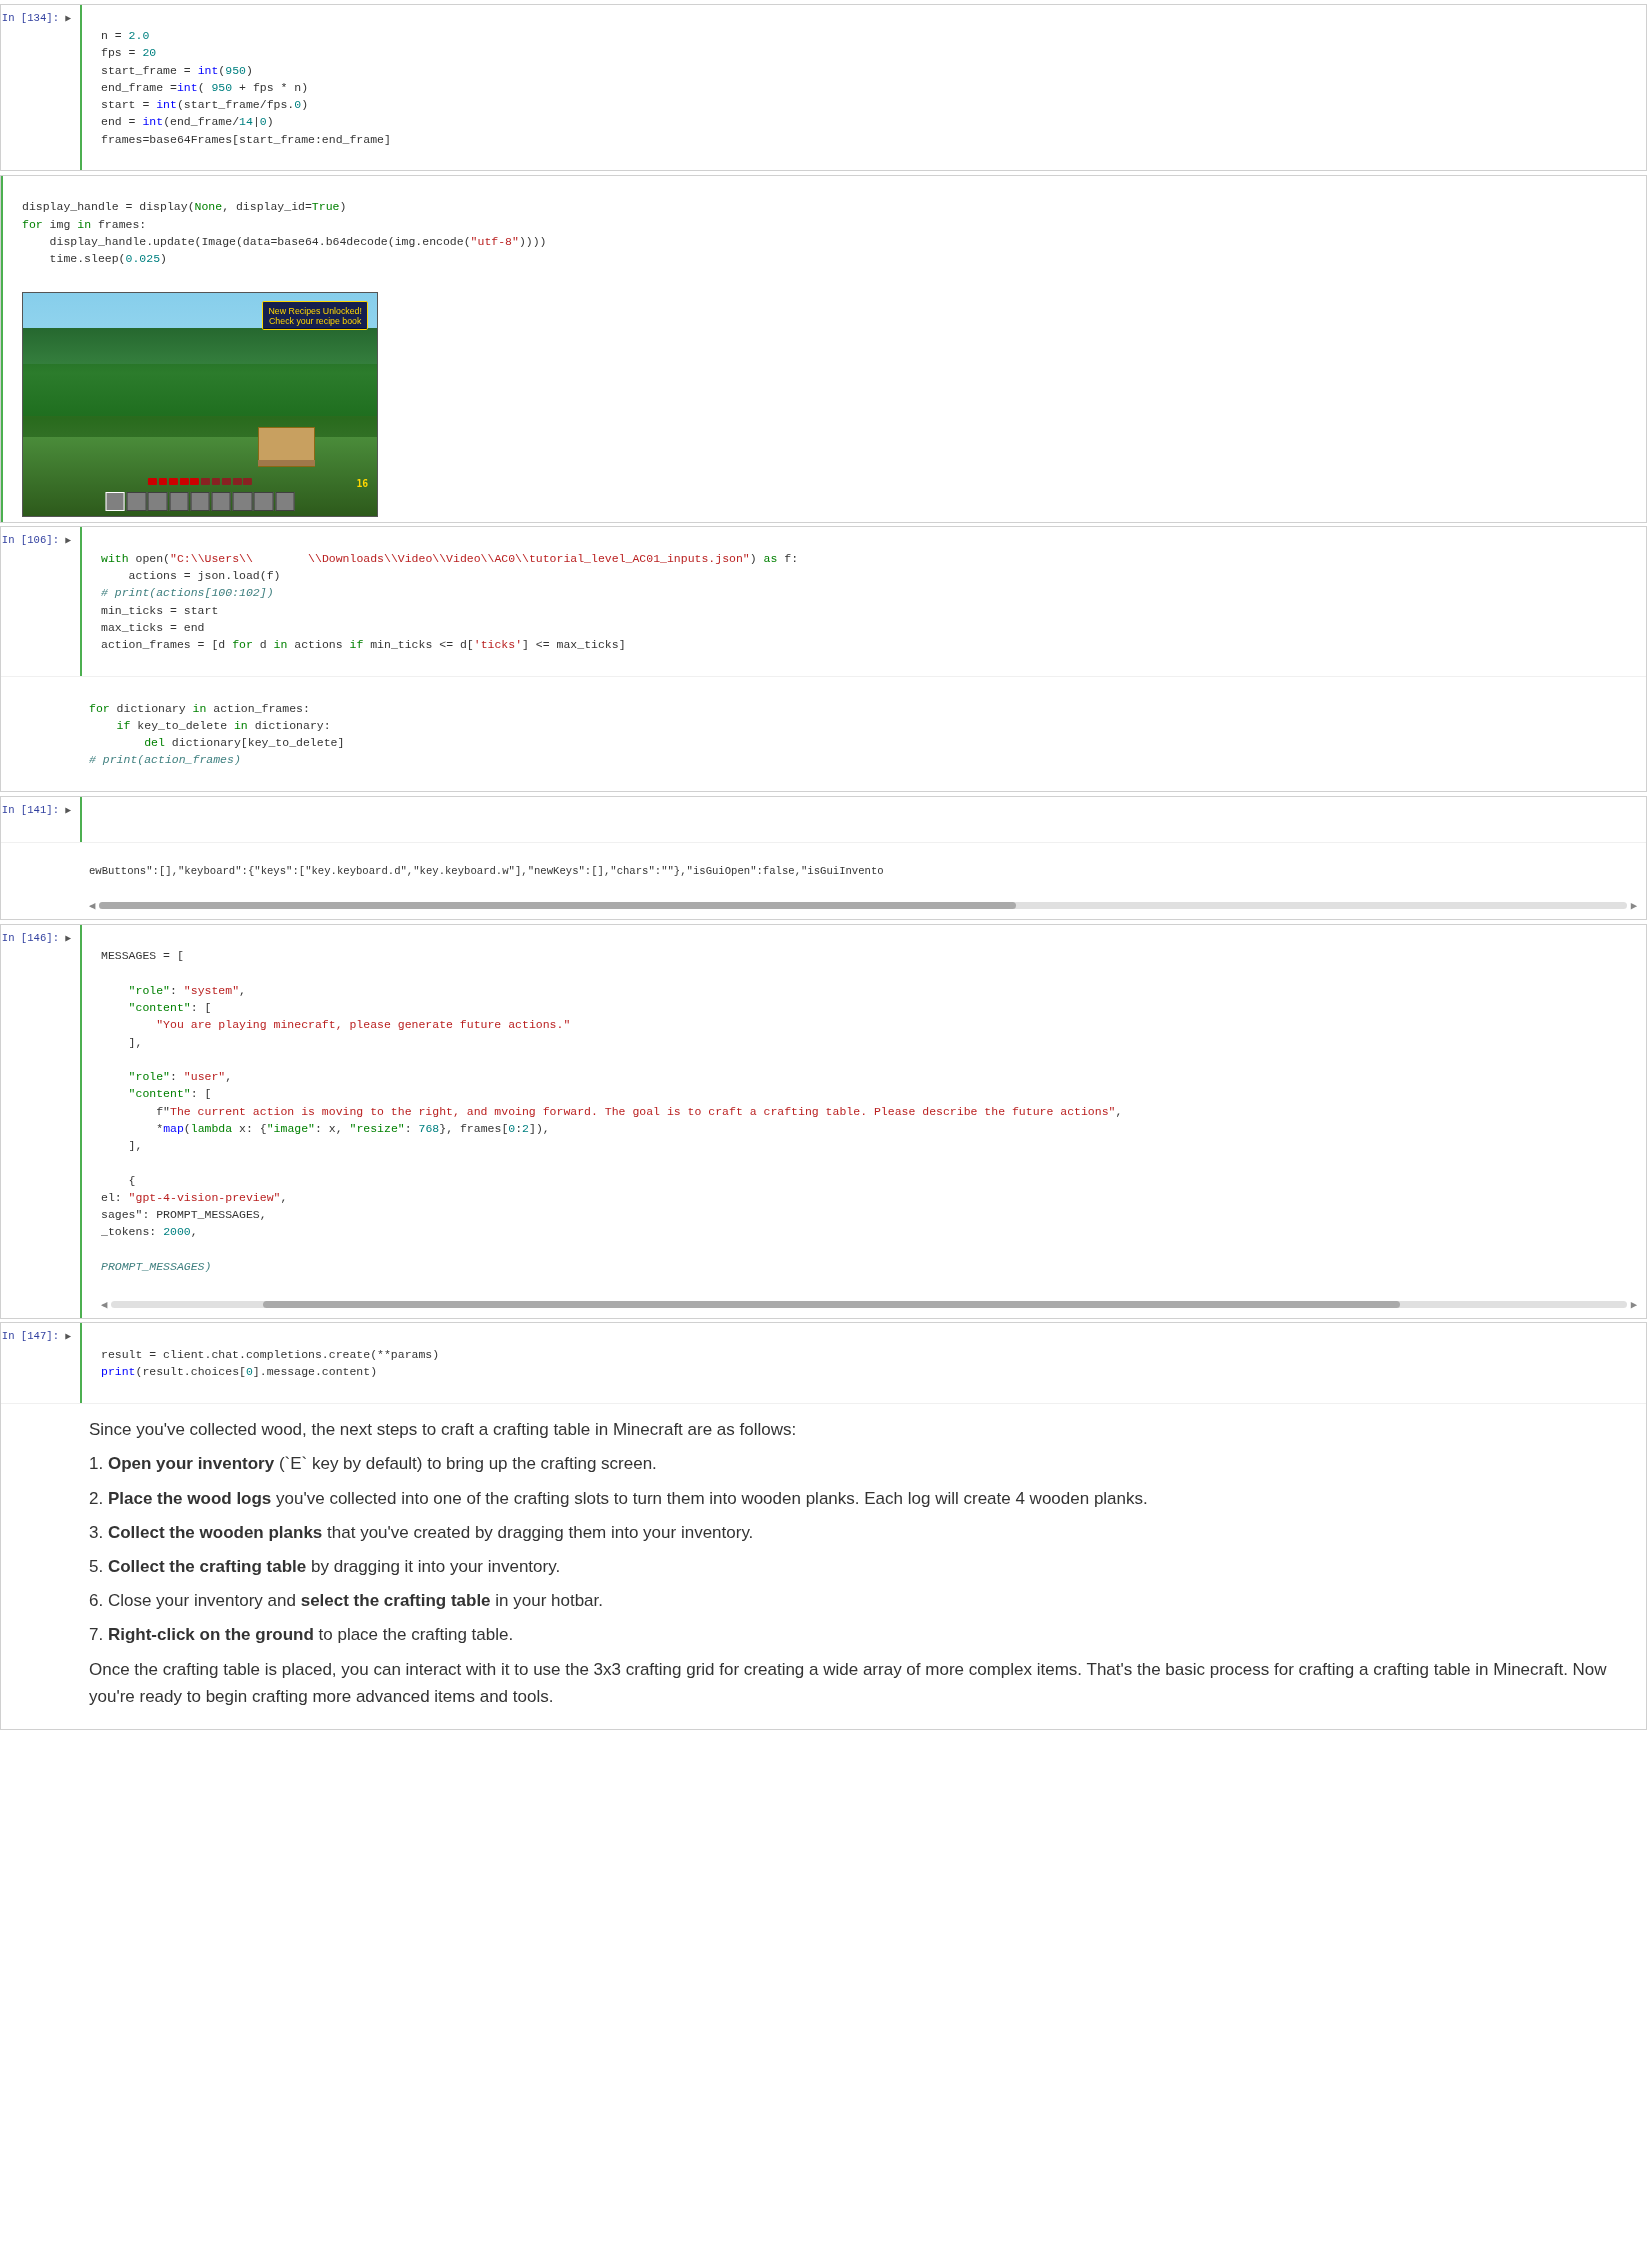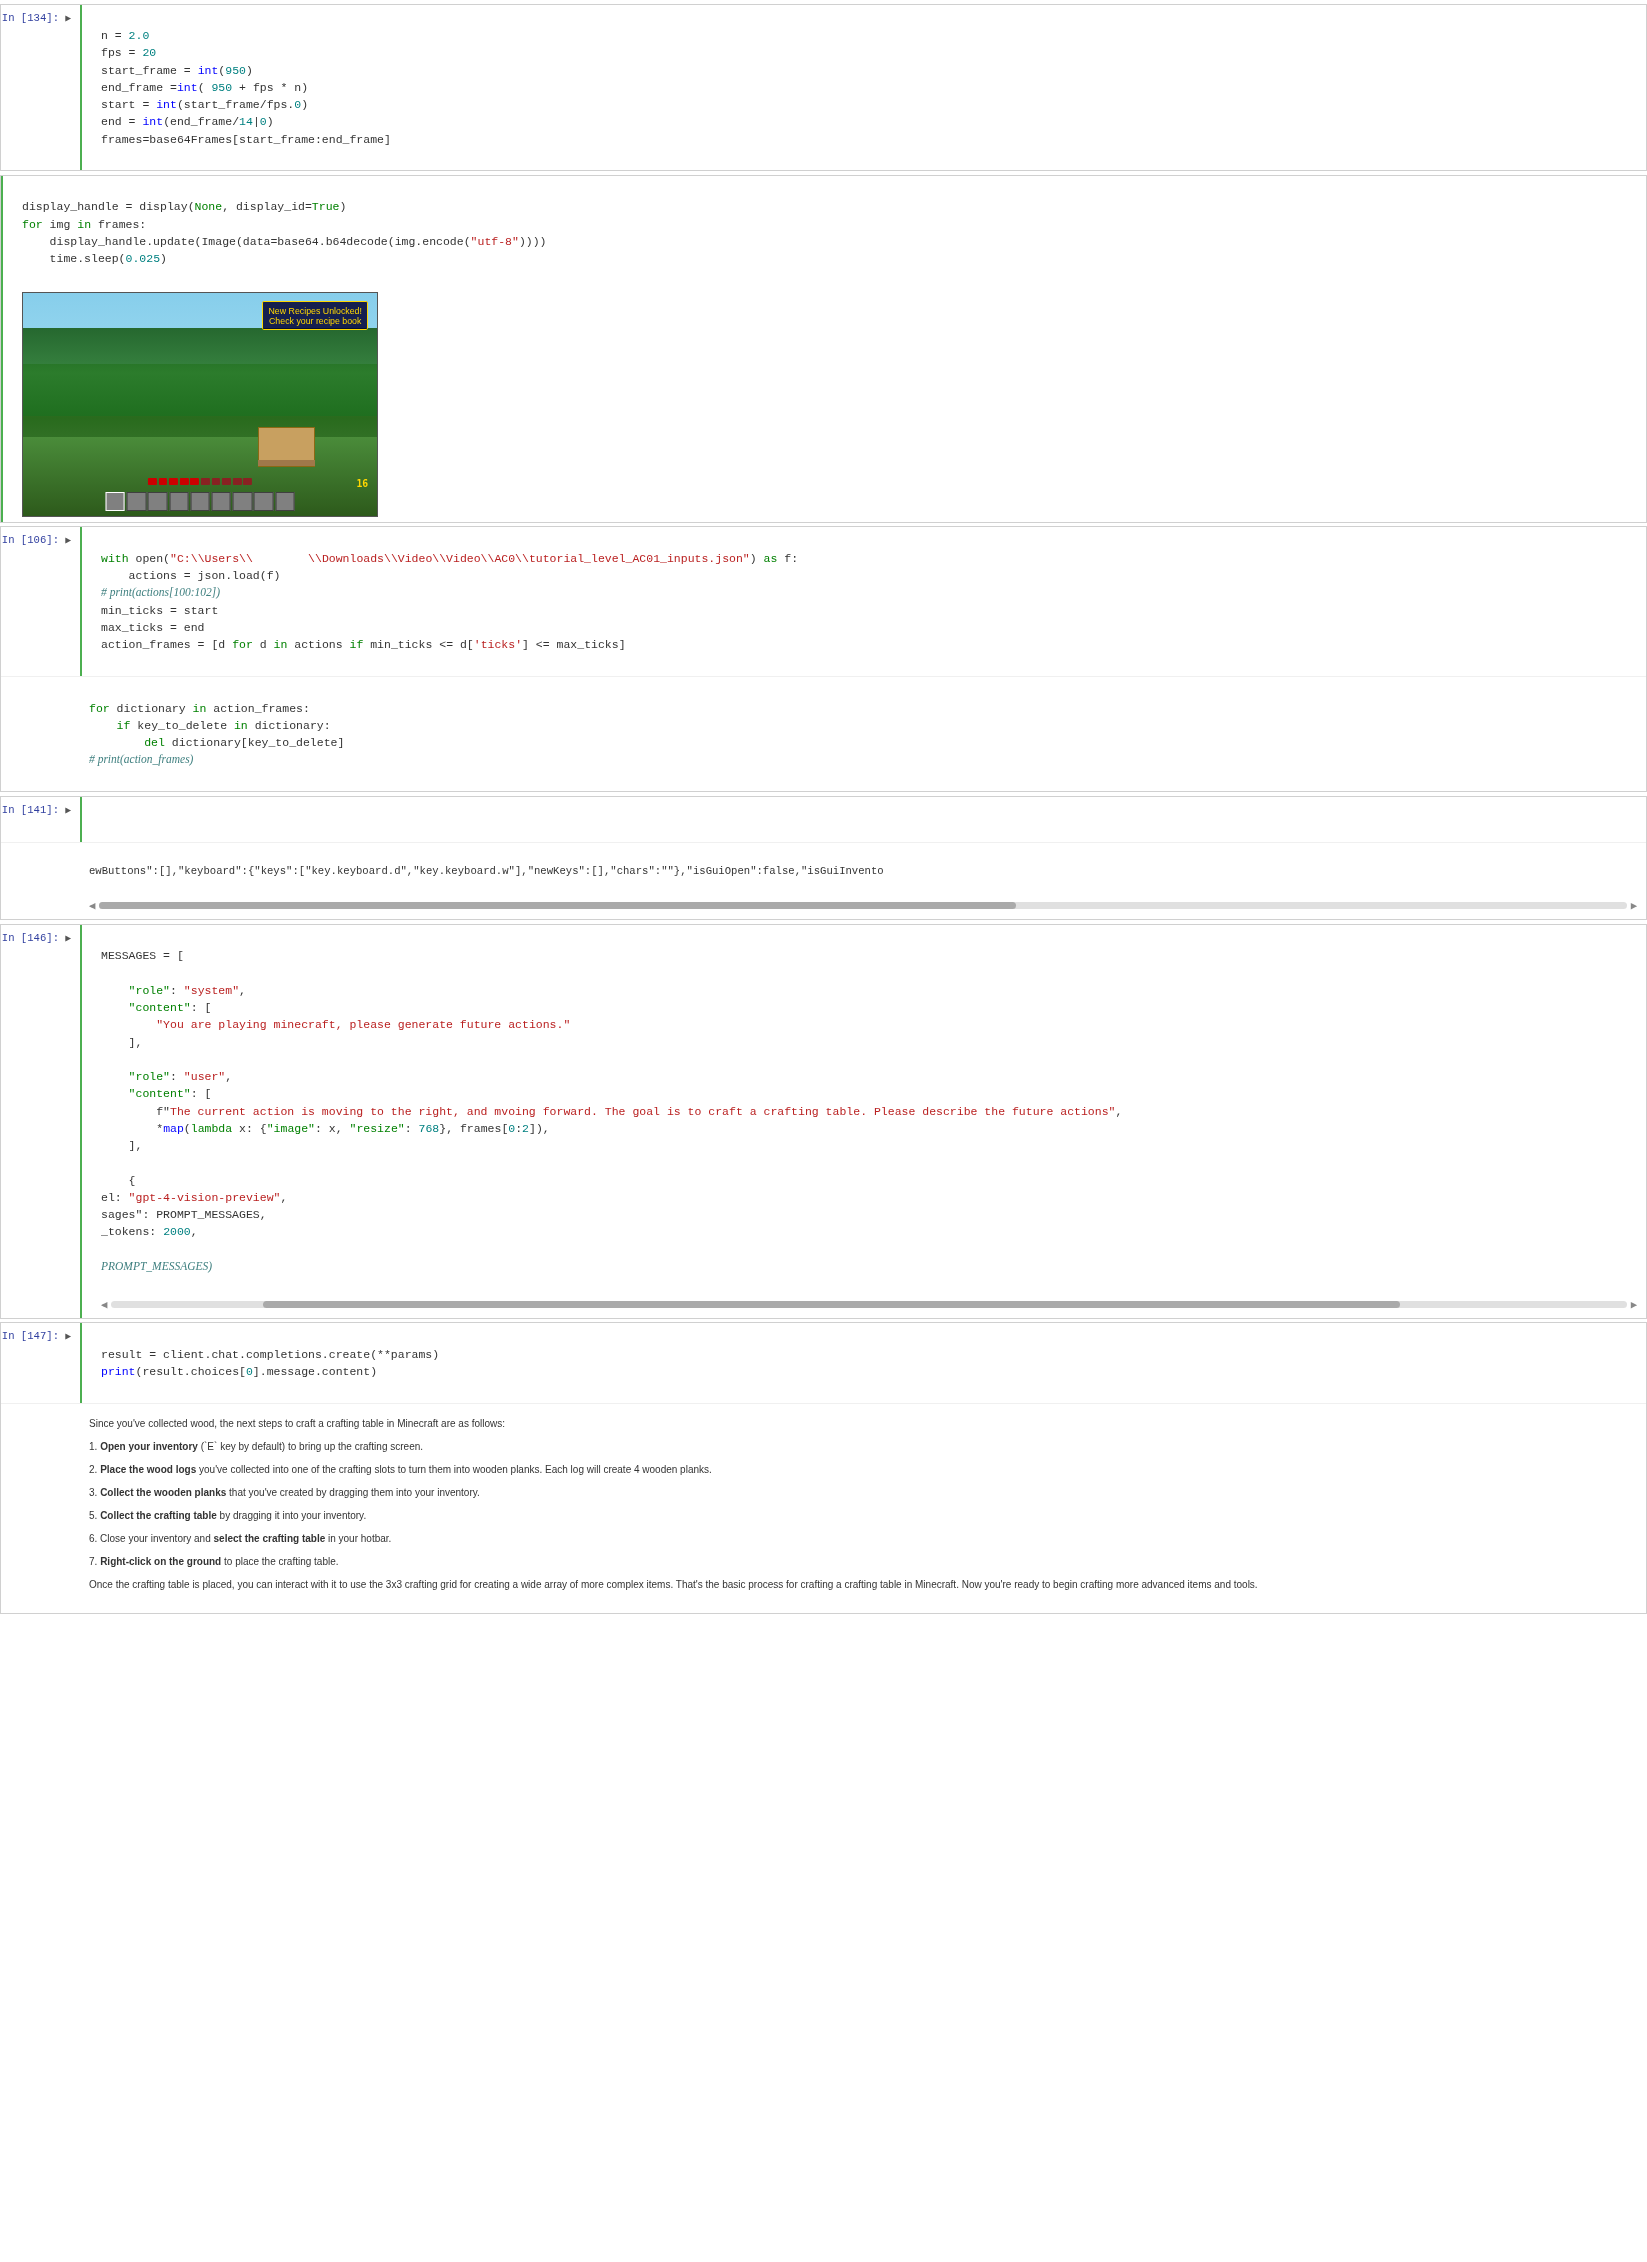--- a/index.html
+++ b/index.html
@@ -42,21 +42,21 @@
     }
     .code-block {
       font-family: 'Courier New', Courier, monospace;
       font-size: 11.5px;
       white-space: pre;
       line-height: 1.5;
     }
     .kw { color: #008000; font-weight: normal; }
     .str { color: #BA2121; }
     .num { color: #008080; }
-    .comment { color: #408080; font-style: italic; font-family: Liberation Serif, serif; }
+    .comment { color: #408080; font-style: italic; }
     .fn { color: #0000FF; }
     .plain { color: #333; }
     .output-image {
       margin-top: 7px;
     }
     .minecraft-img {
       width: 356px;
       height: 225px;
       background: linear-gradient(180deg, #87CEEB 0%, #87CEEB 30%, #228B22 30%, #228B22 55%, #8B6914 55%, #8B6914 70%, #228B22 70%, #228B22 100%);
       position: relative;
@@ -101,21 +101,21 @@
     }
     .cell-row {
       display: flex;
       border-bottom: 0.9px solid #f0f0f0;
     }
     .cell-row:last-child {
       border-bottom: none;
     }
     .output-prose {
       font-family: Arial, sans-serif;
-      font-size: 10px;
+      font-size: 17px;
       line-height: 1.6;
       color: #333;
       padding: 7px 0;
     }
     .output-prose p {
       margin-bottom: 7px;
     }
     .output-prose strong {
       font-weight: bold;
     }

